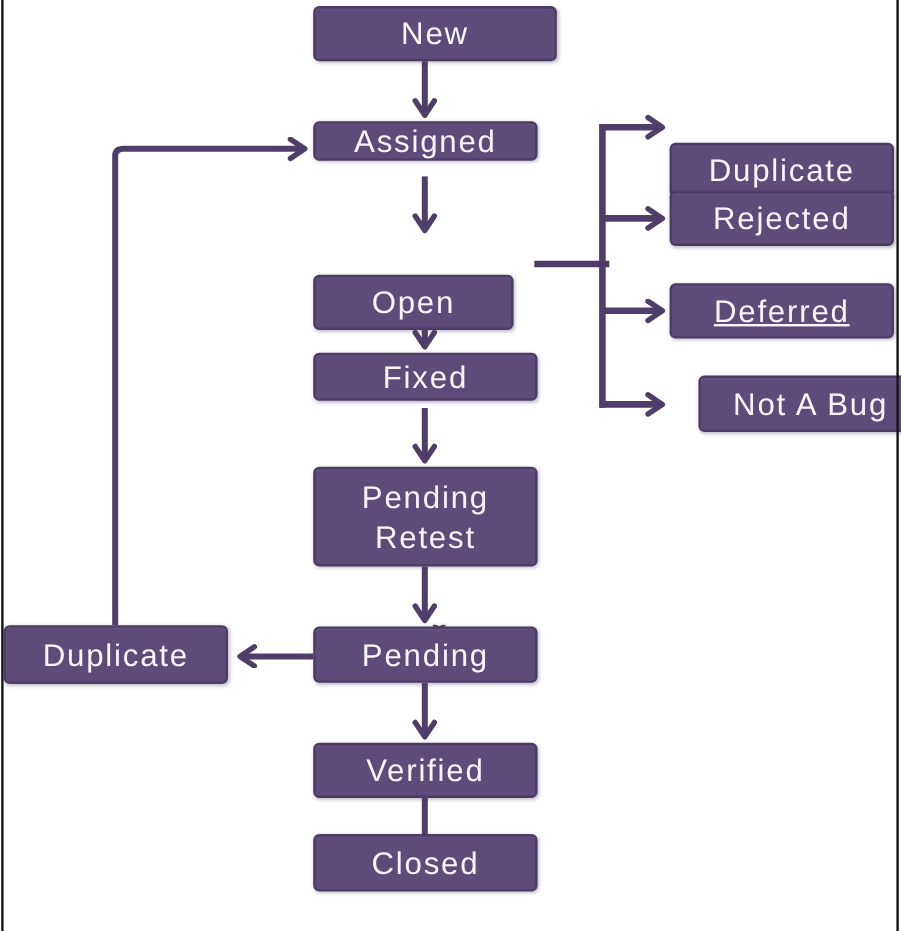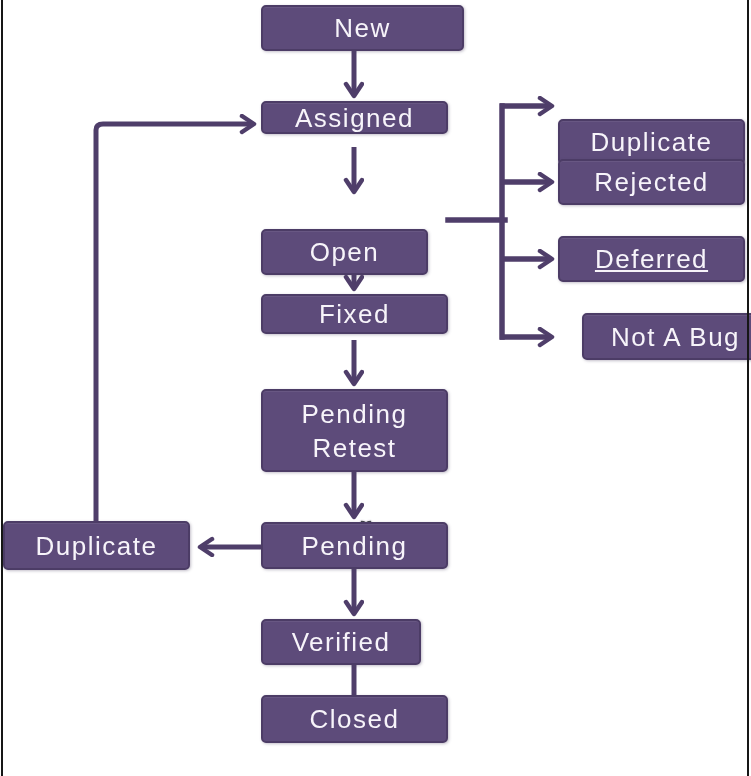--- a/index.html
+++ b/index.html
@@ -108,21 +108,21 @@
     </div>
   <div class="node" style="left:261px; top:294px; width:187px; height:40px;">
       <span class="lbl">Fixed</span>
     </div>
   <div class="node wrap" style="left:261px; top:389px; width:187px; height:83px;">
       <span class="lbl">Pending Retest</span>
     </div>
   <div class="node" style="left:261px; top:522px; width:187px; height:47px;">
       <span class="lbl">Pending</span>
     </div>
-  <div class="node" style="left:261px; top:619px; width:160px; height:46px;">
+  <div class="node" style="left:261px; top:619px; width:187px; height:46px;">
       <span class="lbl">Verified</span>
     </div>
   <div class="node" style="left:261px; top:695px; width:187px; height:48px;">
       <span class="lbl">Closed</span>
     </div>
   <div class="node" style="left:3px;   top:521px; width:187px; height:49px;">
       <span class="lbl">Duplicate</span>
     </div>
   <div class="node" style="left:558px; top:83px;  width:187px; height:46px;margin-top:36px;">
       <span class="lbl">Duplicate</span>

